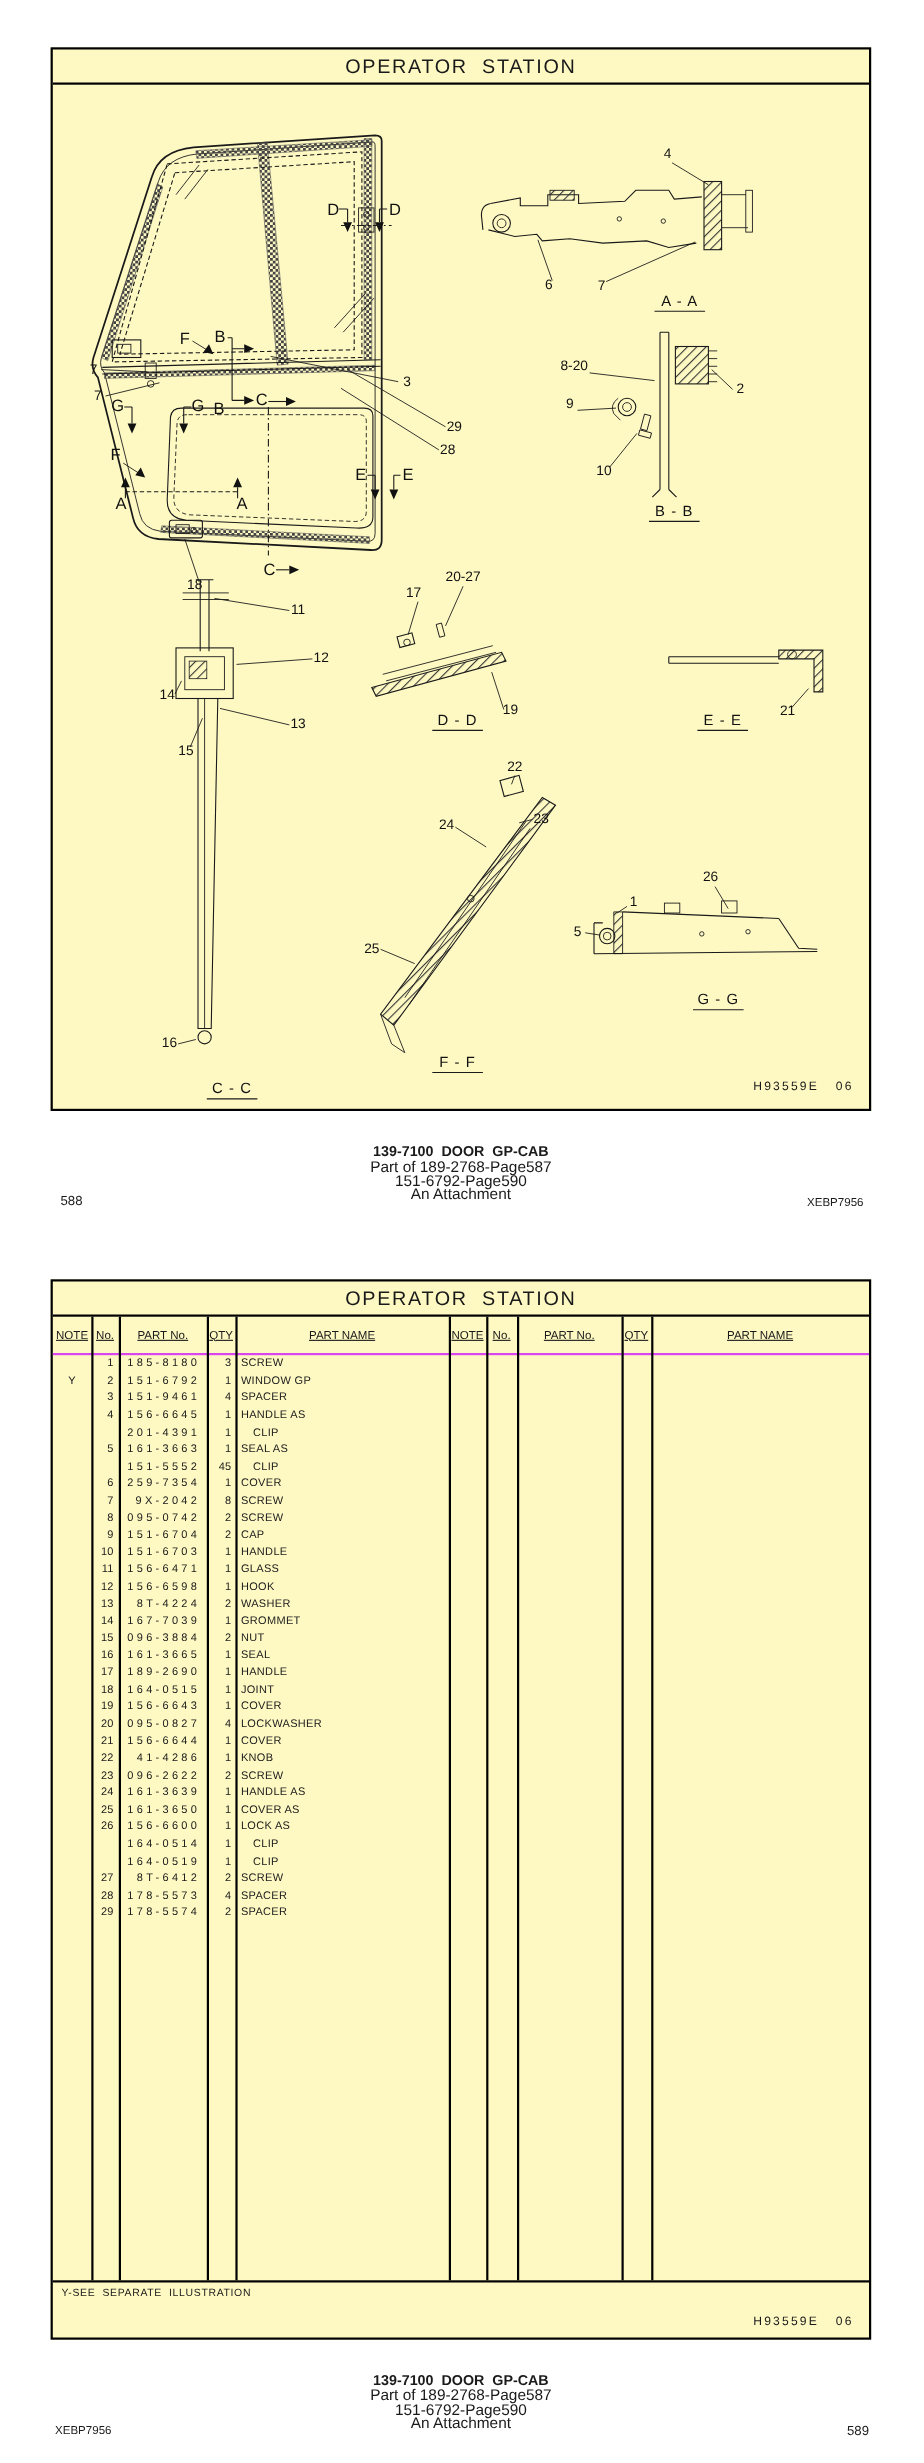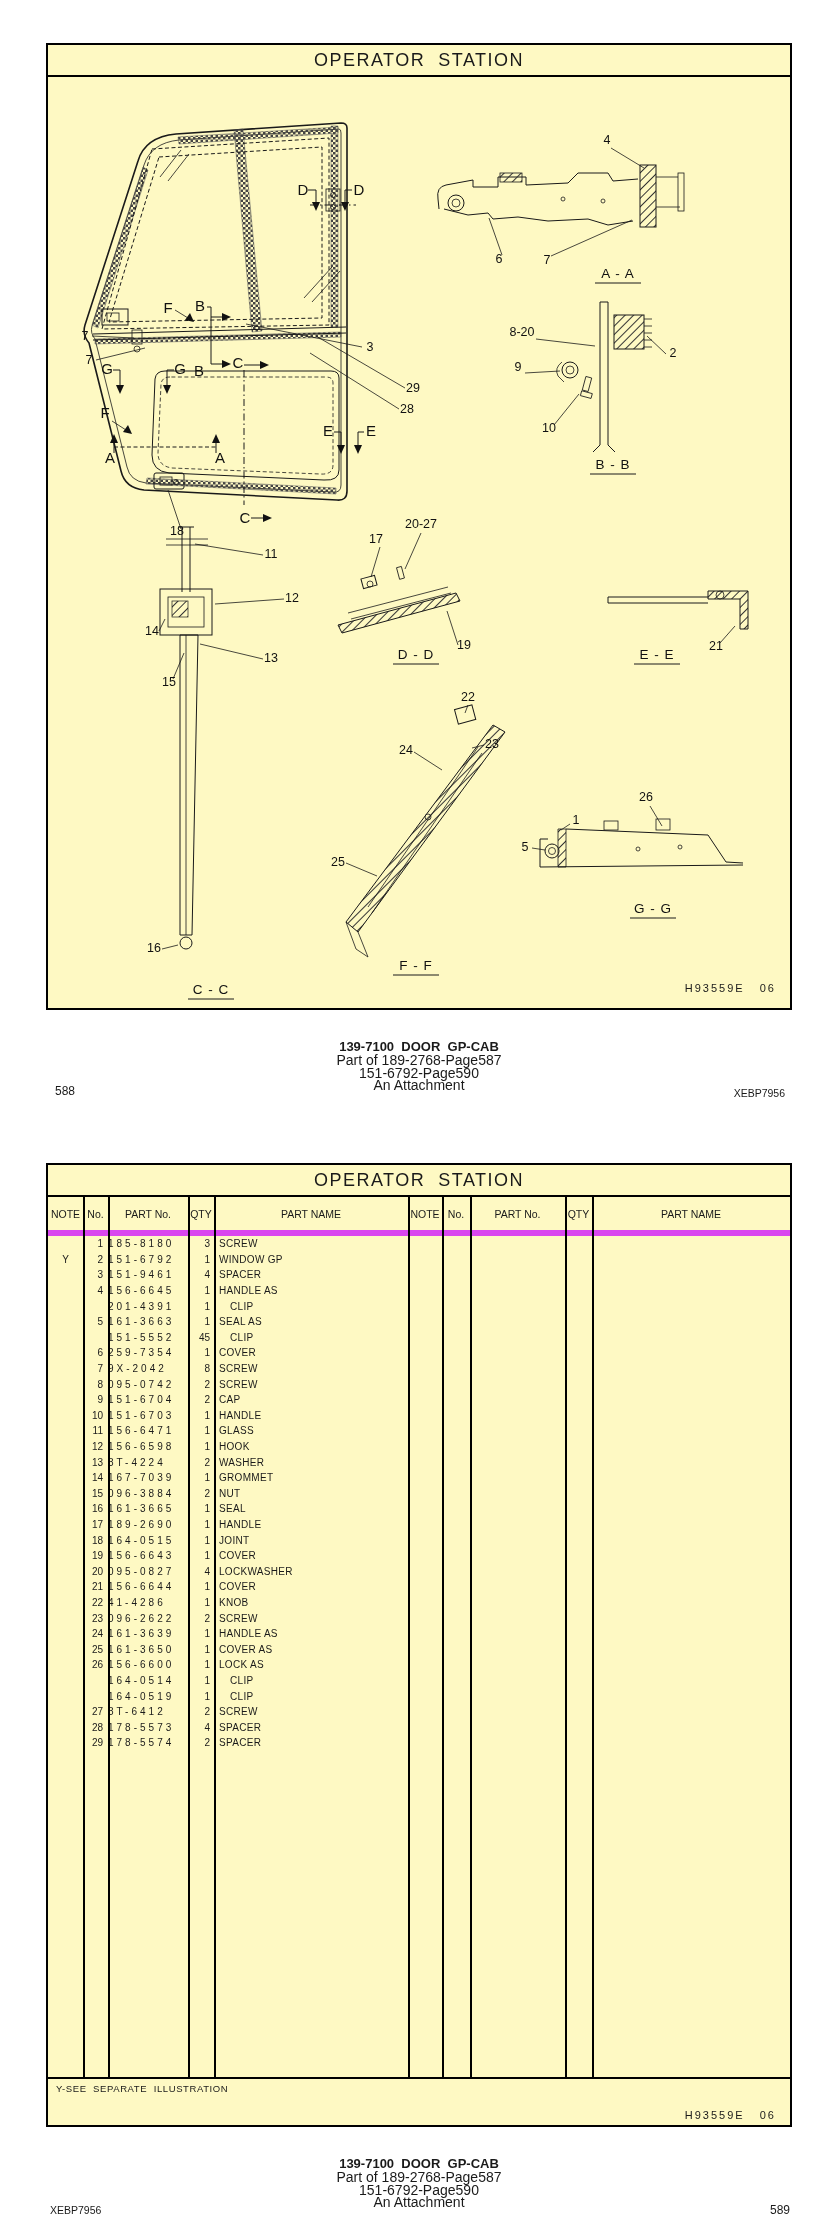--- a/index.html
+++ b/index.html
@@ -24,30 +24,30 @@
   svg .cut{font-size:15px;text-anchor:middle;}
   svg .sec{font-size:13.5px;text-anchor:middle;letter-spacing:1px;}
   
   .caption{position:absolute;left:46px;width:746px;text-align:center;}
   .caption .t{font-size:13px;font-weight:bold;white-space:pre;margin-top:25px;}
   .caption .s{font-size:14px;line-height:12.5px;}
   .foot{position:absolute;font-size:12px;}
   
   .grid-area{position:relative;}
   .thead{display:grid;grid-template-columns:35px 25px 80px 26px 194px 34px 28px 95px 27px 198px;
-    height:33px;border-bottom:6px solid #d946ef;align-items:center;}
+    height:33px;border-bottom:2px solid #d946ef;align-items:center;text-decoration:underline;}
   .thead div{text-align:center;font-size:10.5px;}
   .tbody{position:relative;height:841px;overflow:hidden;}
   .vline{position:absolute;top:0;width:1.5px;background:#000;height:100%;}
   .trow{display:grid;grid-template-columns:35px 25px 80px 26px 194px;height:15.6px;align-items:center;
     font-size:10px;width:360px;}
   .cell{white-space:pre;overflow:visible;}
   .c-note{text-align:center;}
   .c-no{text-align:right;padding-right:5px;}
-  .c-part{text-align:left;padding-right:6px;letter-spacing:3px;}
+  .c-part{text-align:right;padding-right:6px;letter-spacing:3px;}
   .c-qty{text-align:right;padding-right:4px;}
   .c-name{text-align:left;padding-left:5px;letter-spacing:0.3px;}
   .c-name.indent{padding-left:16px;}
   .note-row{position:relative;height:50px;border-top:2px solid #000;}
   .note-row .fn{position:absolute;left:8px;top:4px;font-size:9.5px;letter-spacing:0.6px;white-space:pre;}
   .note-row .plate2{position:absolute;right:14px;bottom:8px;font-size:11px;letter-spacing:2px;white-space:pre;}
 </style>
 </head>
 <body>
 

